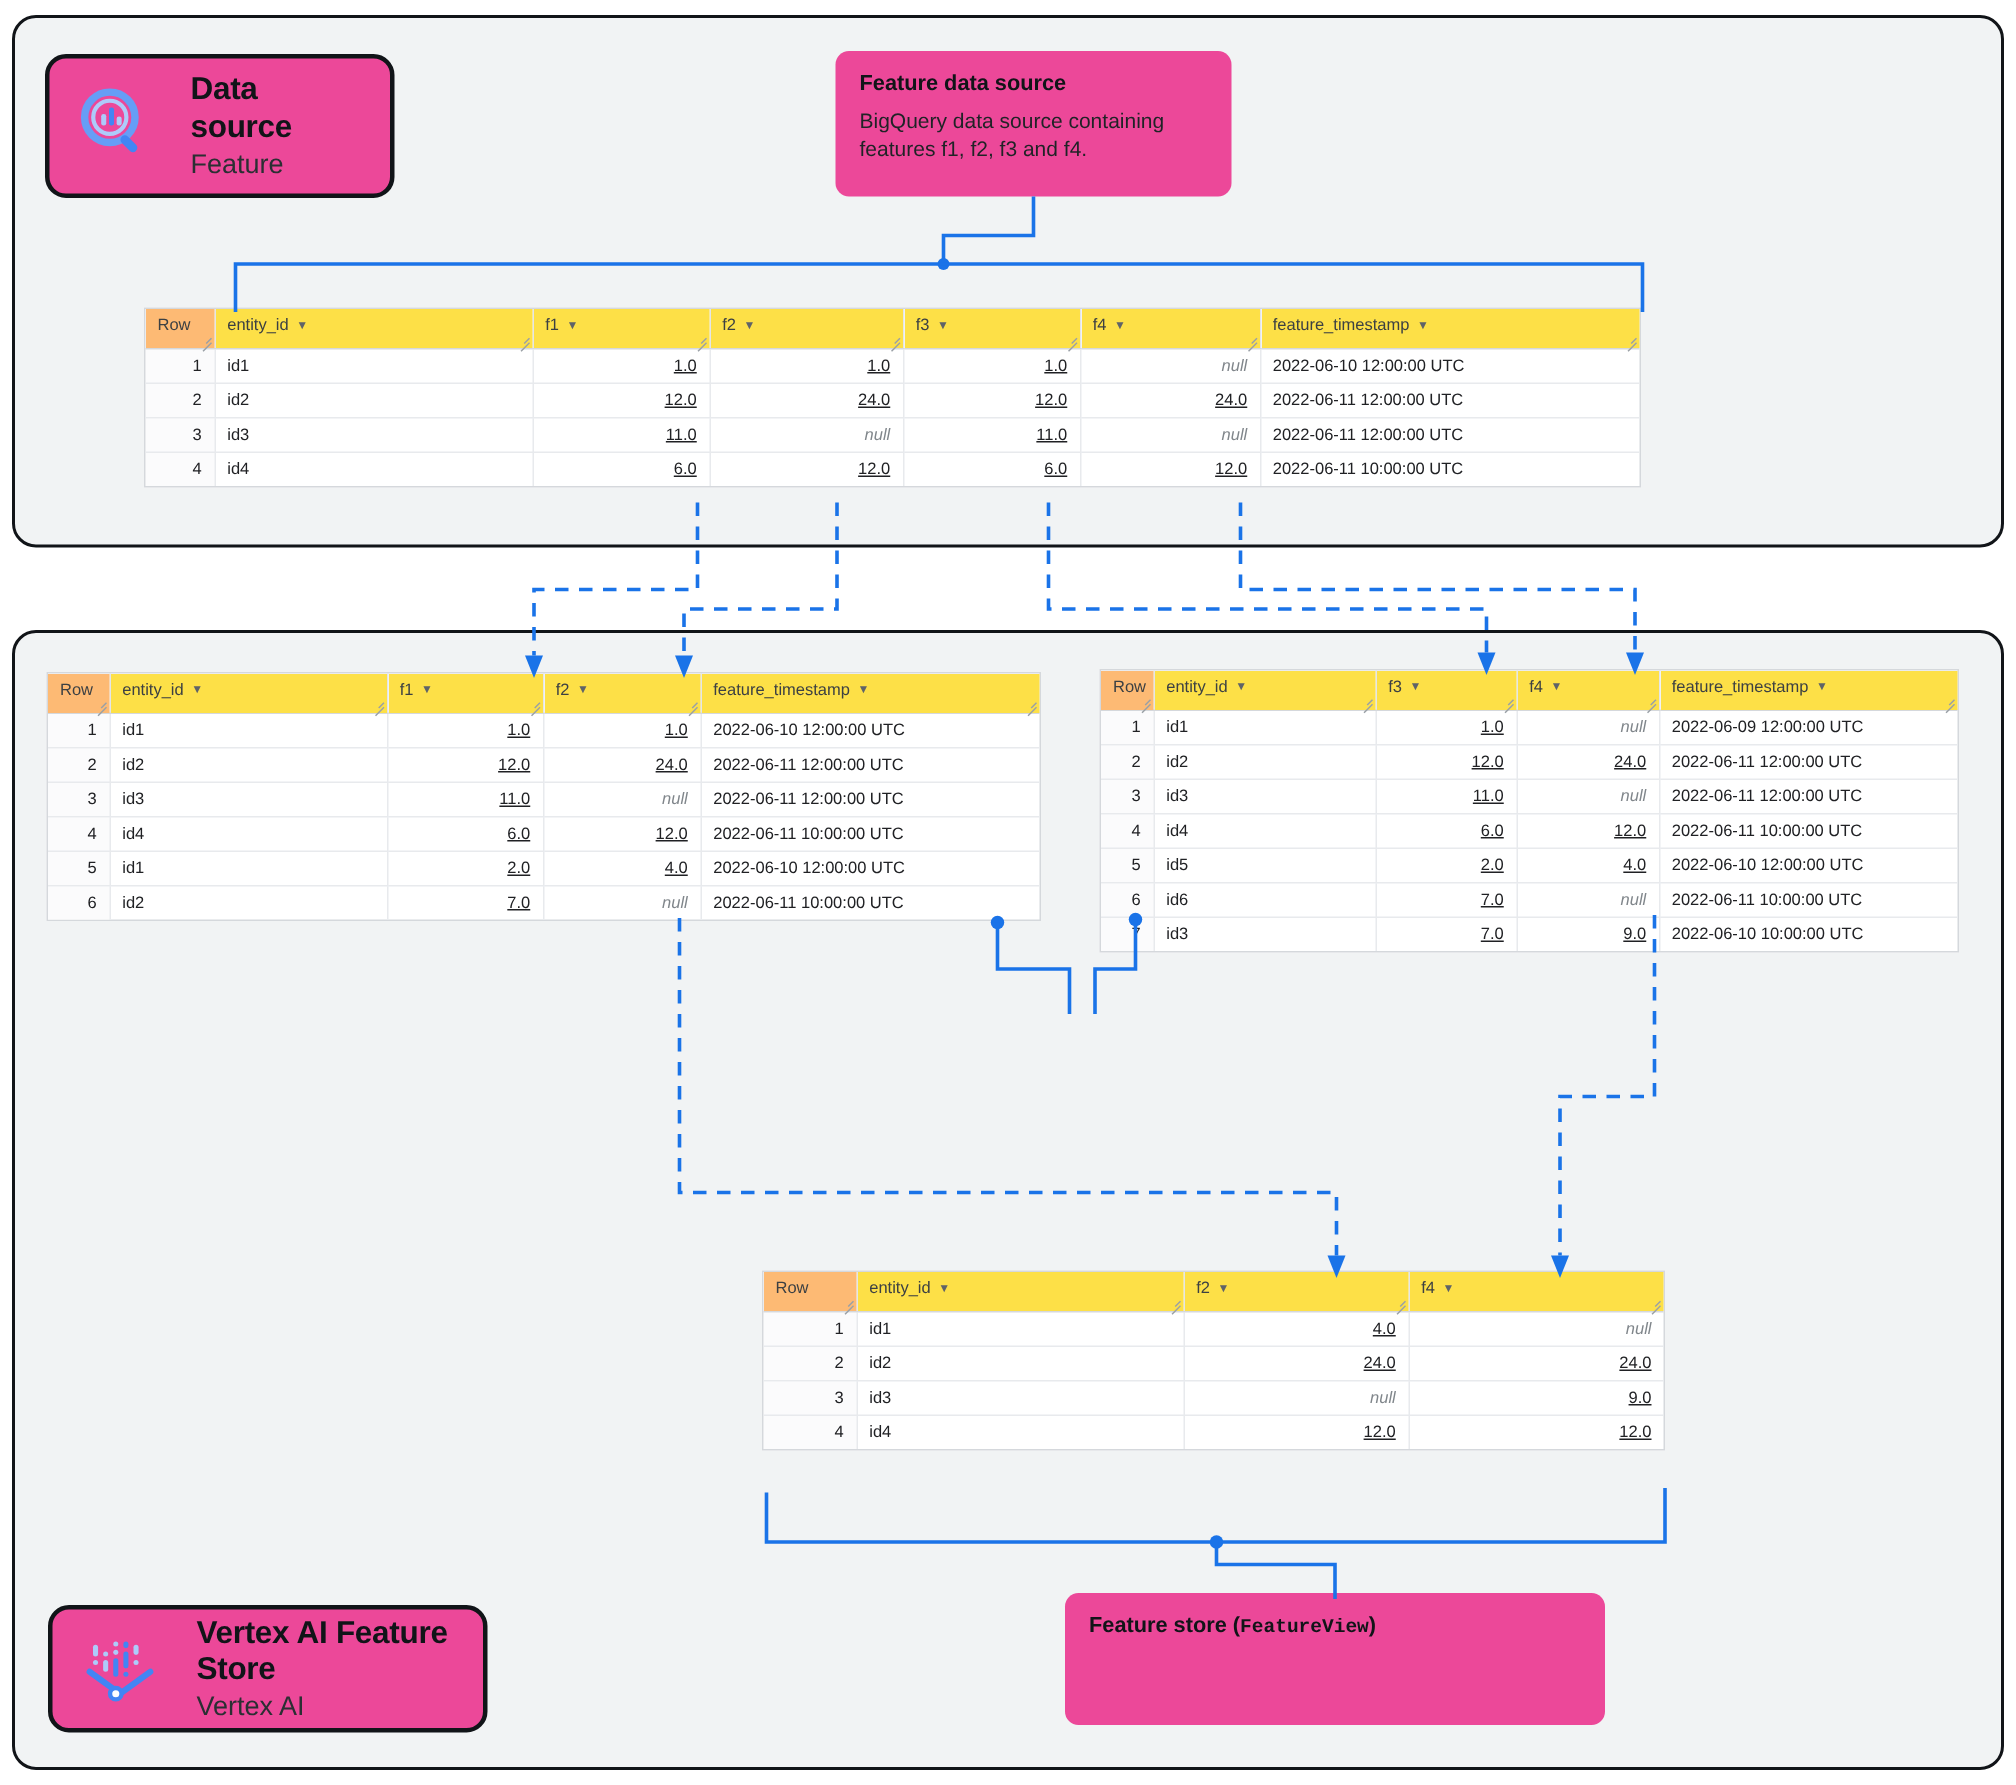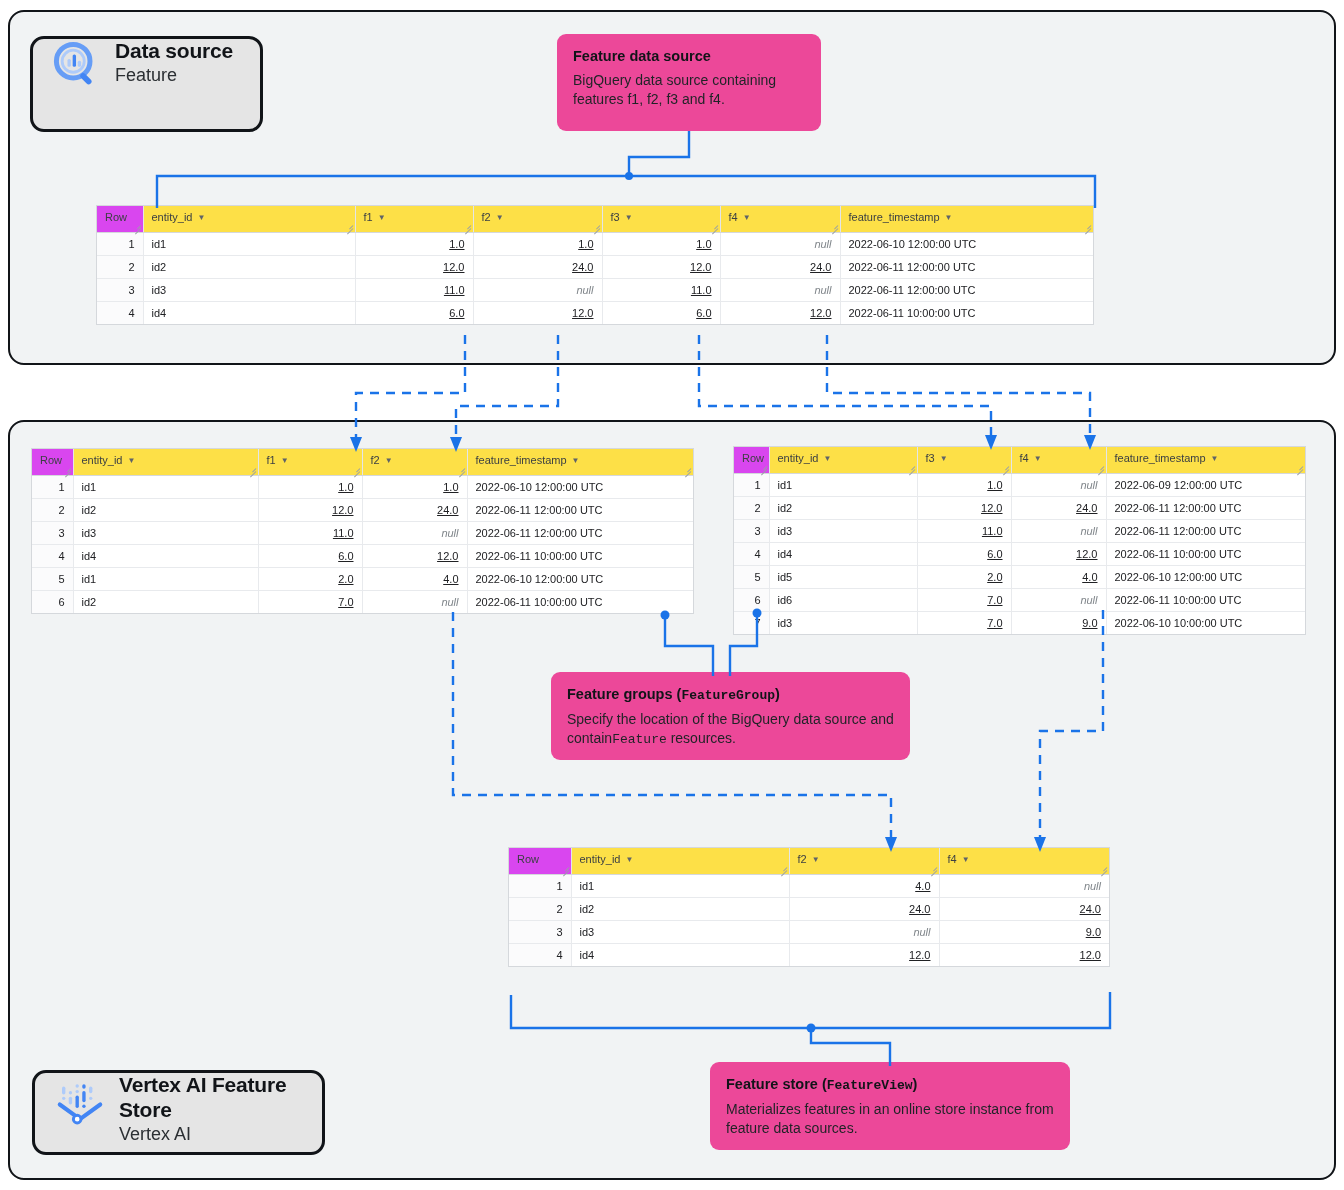--- a/index.html
+++ b/index.html
@@ -19,27 +19,27 @@
     border:2px solid #111418;
     border-radius:16px;
     box-sizing:border-box;
   }
   #panel-top{left:8px;top:10px;width:1328px;height:355px;}
   #panel-bottom{left:8px;top:420px;width:1328px;height:760px;}
 
   
   .product-card{
     position:absolute;
-    background:#e5e5e5;
+    background:#ec4899;
     border:3px solid #111418;
     border-radius:14px;
     box-sizing:border-box;
-    display:flex;align-items:flex-start;
+    display:flex;align-items:center;
     padding:0 18px;
-    gap:12px;
+    gap:24px;
   }
   #card-bigquery{left:30px;top:36px;width:233px;height:96px;}
   #card-vertex{left:32px;top:1070px;width:293px;height:85px;}
   .product-text{display:flex;flex-direction:column;justify-content:center;line-height:1.18;}
   .product-title{font-weight:bold;font-size:21px;color:#111418;letter-spacing:-.2px;}
   .product-sub{font-size:18px;color:#2b2f33;margin-top:1px;}
   .prod-icon{flex:0 0 auto;display:block;}
 
   
   .callout{
@@ -84,21 +84,21 @@
   .tbl td{
     border-right:1px solid #e8eaed;
     border-bottom:1px solid #e8eaed;
     padding:5px 8px;
     white-space:nowrap;
     overflow:hidden;
   }
   .tbl td:last-child{border-right:none;}
   .tbl tr:last-child td{border-bottom:none;}
   .c-row{text-align:right;color:#202124;background:#fbfbfc;}
-  th.c-row{background:#d946ef;}
+  th.c-row{background:#fdba74;}
   .c-num{text-align:right;text-decoration:underline;}
   .c-null{text-align:right;color:#80868b;font-style:italic;}
   .c-ts{text-align:left;}
   .caret{display:inline-block;margin-left:5px;color:#5f6368;font-size:8px;vertical-align:1px;}
   .rsz{
     position:absolute;right:2px;bottom:1px;
     width:9px;height:9px;pointer-events:none;
   }
   .rsz i{
     position:absolute;right:0;display:block;
@@ -172,28 +172,23 @@
       <span class="product-title">Vertex AI Feature Store</span>
       <span class="product-sub">Vertex AI</span>
     </span>
   </div>
 
   <div class="callout" id="callout-fds">
     <div class="callout-title">Feature data source</div>
     <div class="callout-body">BigQuery data source containing features f1, f2, f3 and f4.</div>
   </div>
 
-  <div class="callout" id="callout-fg">
-    <div class="callout-title"><span>Feature groups (</span><span class="mono">FeatureGroup</span><span>)</span></div>
-    <div class="callout-body"><span>Specify the location of the BigQuery data source and contain</span><span class="mono">Feature</span><span> resources.</span></div>
-  </div>
 
   <div class="callout" id="callout-fv">
     <div class="callout-title"><span>Feature store (</span><span class="mono">FeatureView</span><span>)</span></div>
-    <div class="callout-body">Materializes features in an online store instance from feature data sources.</div>
   </div>
 
   <div class="tbl" id="tbl-source">
       <table>
         <colgroup>
           <col style="width: 46px;">
           <col style="width: 212px;">
           <col style="width: 118px;">
           <col style="width: 129px;">
           <col style="width: 118px;">

